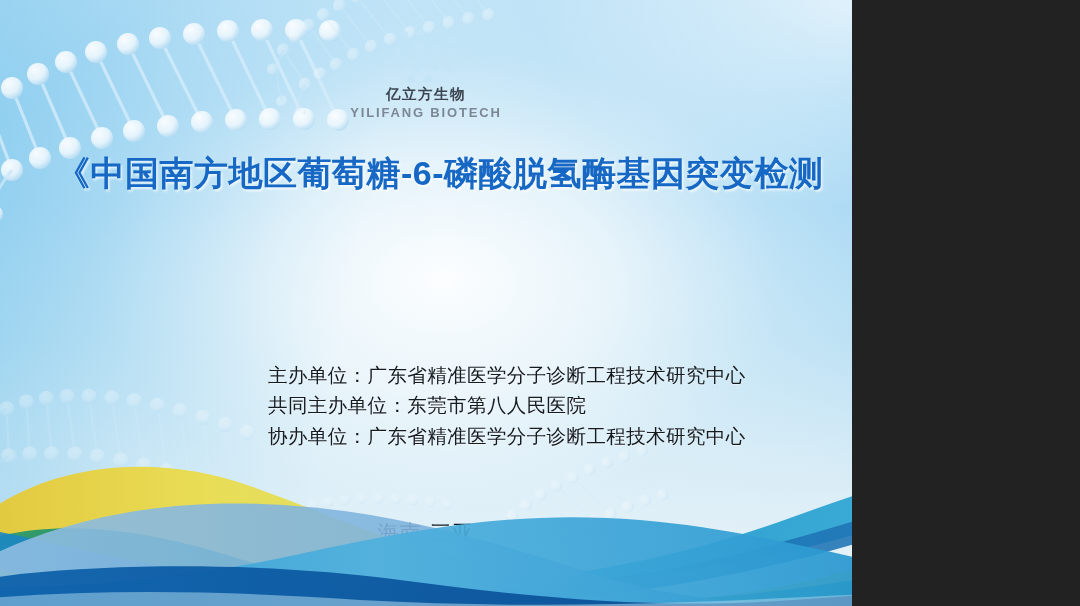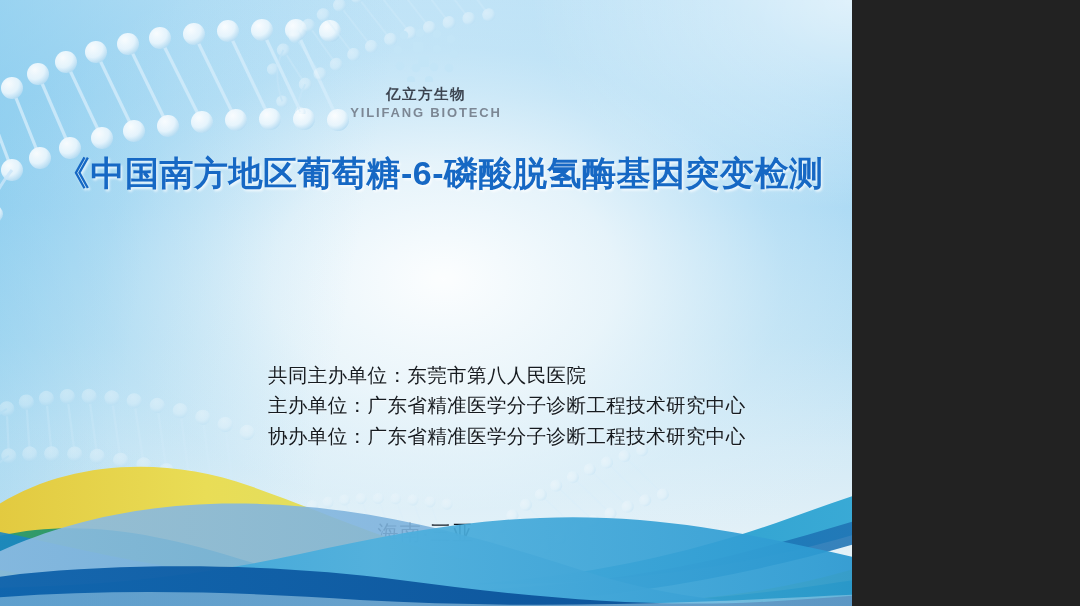--- a/index.html
+++ b/index.html
@@ -255,22 +255,22 @@
     </svg>
     <div class="logo-name">亿立方生物</div>
     <div class="logo-latin">YILIFANG BIOTECH</div>
   </div>
 
   <div class="title">
     <span class="title-line">《中国南方地区葡萄糖-6-磷酸脱氢酶基因突变检测</span>
   </div>
 
   <div class="orgs">
+    <div>主办单位：广东省精准医学分子诊断工程技术研究中心</div>
     <div>共同主办单位：东莞市第八人民医院</div>
-    <div>主办单位：广东省精准医学分子诊断工程技术研究中心</div>
     <div>协办单位：广东省精准医学分子诊断工程技术研究中心</div>
   </div>
 
   <div class="location">海南·三亚</div>
 
   <svg class="waves" viewBox="0 0 1080 180" preserveAspectRatio="none">
     <defs>
       <linearGradient id="wYel" x1="0" y1="0" x2="1" y2="0">
         <stop offset="0%" stop-color="#e2c93f"></stop>
         <stop offset="45%" stop-color="#e9dd56"></stop>

